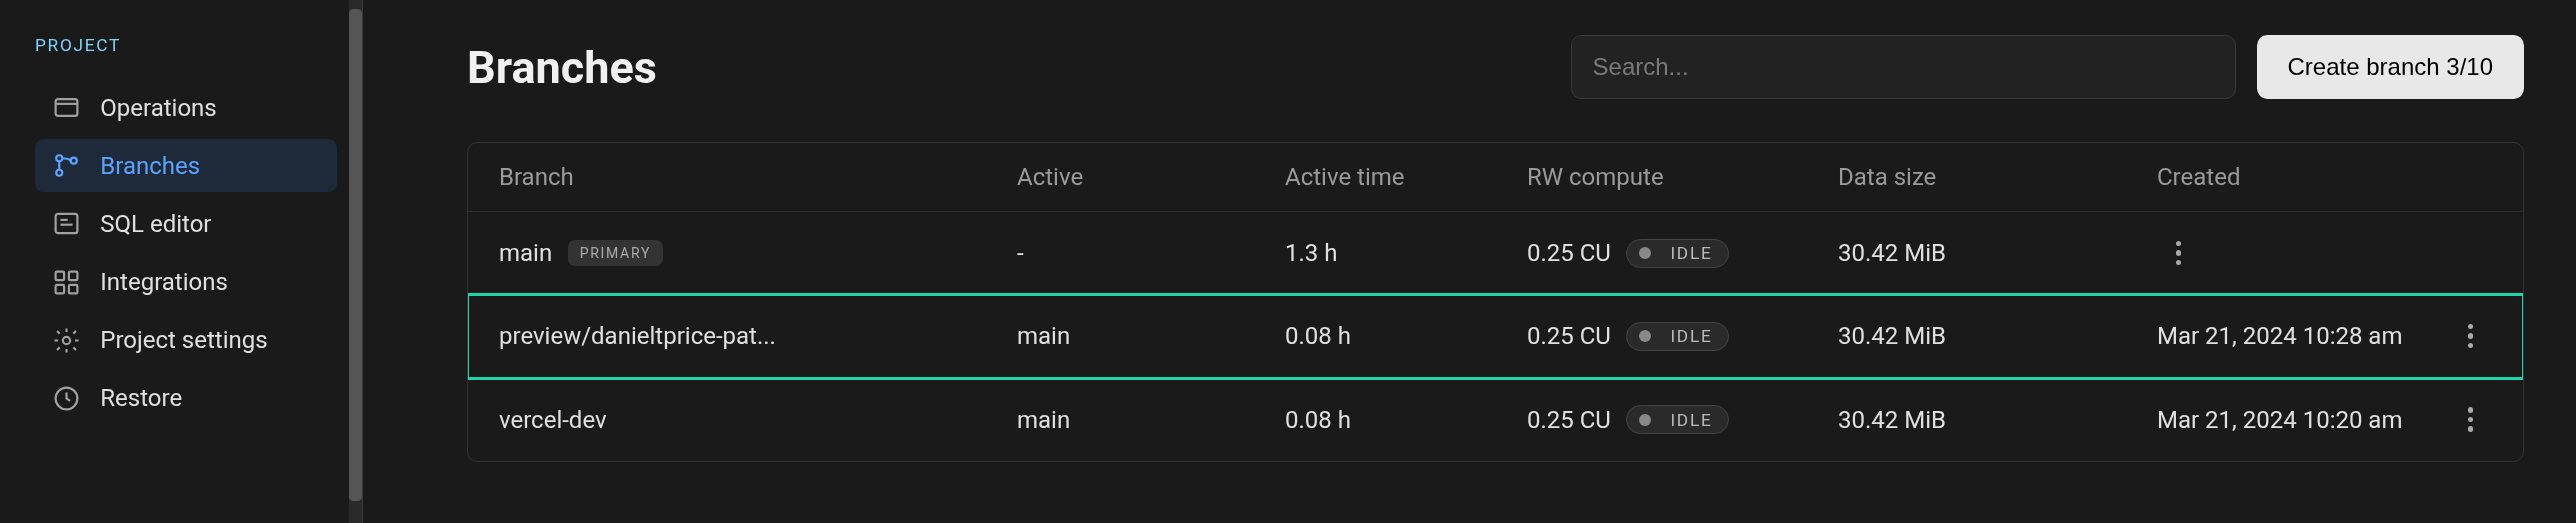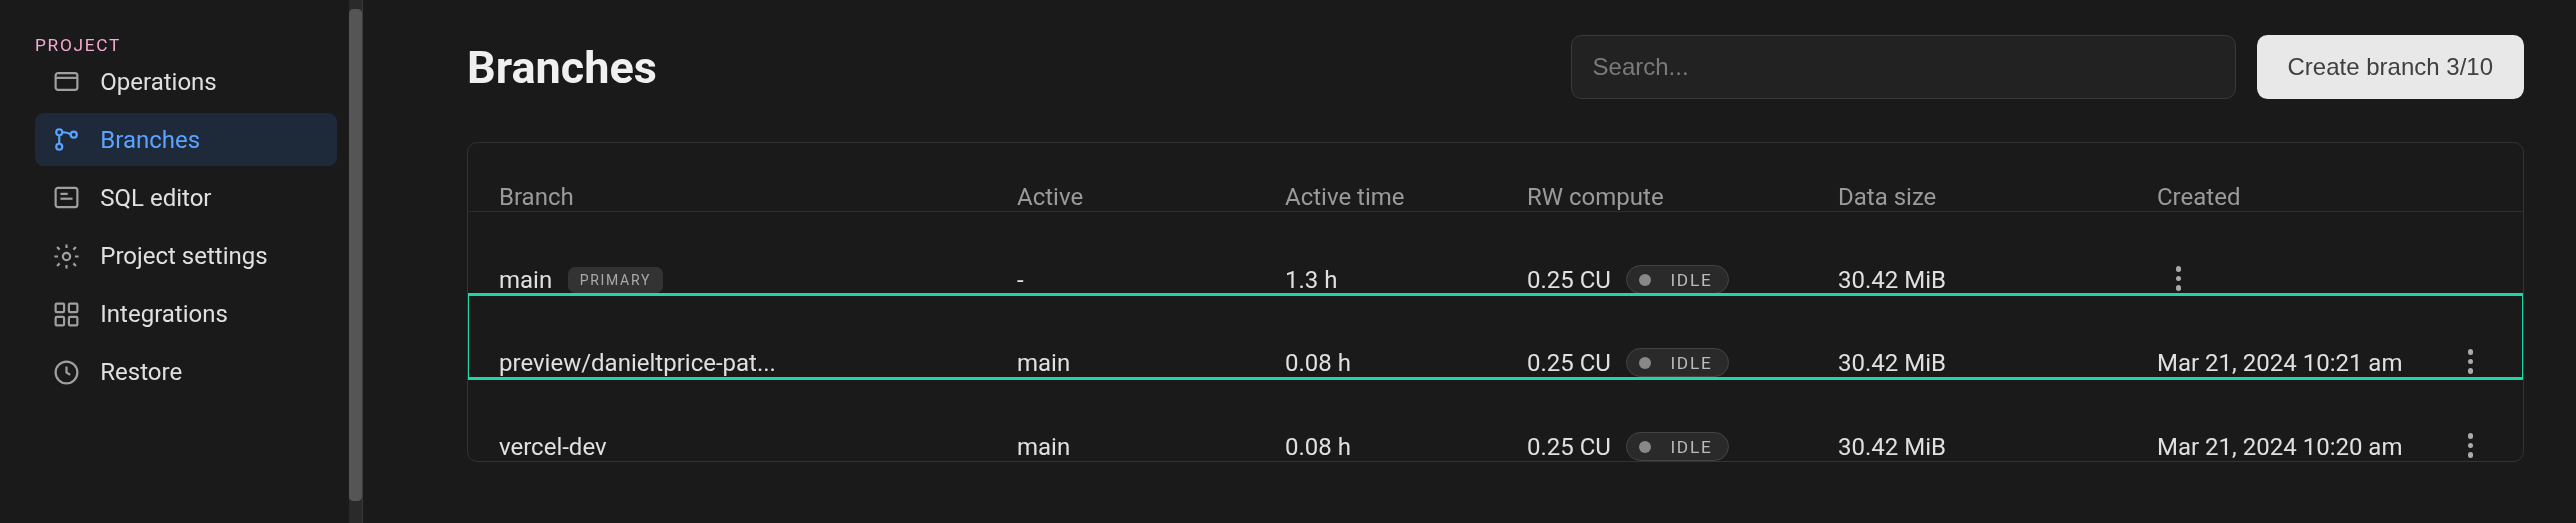--- a/index.html
+++ b/index.html
@@ -17,22 +17,23 @@
 .sidebar {
   width: 363px;
   background: #1a1a1a;
   padding: 35px 26px 0 35px;
   position: relative;
 }
 
 .sidebar-section-label {
   font-size: 17.3px;
   letter-spacing: 1.7px;
-  color: #f9a8d4;
+  color: #7dd3fc;
   text-transform: uppercase;
+  margin-bottom: 26px;
 }
 
 .sidebar-items { list-style: none; }
 
 .sidebar-item {
   display: flex;
   align-items: center;
   gap: 19px;
   padding: 12px 17.3px;
   border-radius: 8.6px;
@@ -105,37 +106,37 @@
   font-size: 24px;
   padding: 0 21px;
   margin-right: 21px;
 }
 .search-input::placeholder { color: #7a7a7a; }
 
 .create-btn {
   height: 64px;
   padding: 0 31px;
   background: #e8e8e8;
-  color: #404040;
+  color: #000000;
   border: none;
   border-radius: 10.4px;
   font-size: 24px;
   font-weight: 500;
   cursor: pointer;
 }
 
 .table {
   border: 1.7px solid #333;
   border-radius: 10.4px;
   overflow: hidden;
 }
 
 .row {
   display: flex;
-  align-items: flex-end;
+  align-items: center;
   padding: 0 31px;
   height: 83px;
   border-bottom: 1.7px solid #2e2e2e;
   position: relative;
 }
 .row:last-child { border-bottom: none; }
 .row.header-row { height: 69px; color: #9a9a9a; }
 .row.highlighted { outline: 3.5px solid #1fd6a8; outline-offset: -1.7px; }
 
 .col-branch { width: 518px; display: flex; align-items: center; gap: 15.5px; }
@@ -213,36 +214,36 @@
             <rect x="3" y="4" width="18" height="16" rx="2"></rect>
             <line x1="7" y1="9" x2="13" y2="9"></line>
             <line x1="7" y1="13" x2="17" y2="13"></line>
           </svg>
       </span>
       <span>SQL editor</span>
     </li>
     <li class="sidebar-item">
       <span class="icon">
         <svg viewBox="0 0 24 24">
-            <circle cx="12" cy="12" r="3"></circle>
-            <path d="M12 2v3M12 19v3M4.2 4.2l2.1 2.1M17.7 17.7l2.1 2.1M2 12h3M19 12h3M4.2 19.8l2.1-2.1M17.7 6.3l2.1-2.1"></path>
-          </svg>
-      </span>
-      <span>Project settings</span>
-    </li>
-    <li class="sidebar-item">
-      <span class="icon">
-        <svg viewBox="0 0 24 24">
             <rect x="3" y="3" width="7" height="7" rx="1"></rect>
             <rect x="14" y="3" width="7" height="7" rx="1"></rect>
             <rect x="3" y="14" width="7" height="7" rx="1"></rect>
             <rect x="14" y="14" width="7" height="7" rx="1"></rect>
           </svg>
       </span>
       <span>Integrations</span>
+    </li>
+    <li class="sidebar-item">
+      <span class="icon">
+        <svg viewBox="0 0 24 24">
+            <circle cx="12" cy="12" r="3"></circle>
+            <path d="M12 2v3M12 19v3M4.2 4.2l2.1 2.1M17.7 17.7l2.1 2.1M2 12h3M19 12h3M4.2 19.8l2.1-2.1M17.7 6.3l2.1-2.1"></path>
+          </svg>
+      </span>
+      <span>Project settings</span>
     </li>
     <li class="sidebar-item">
       <span class="icon">
         <svg viewBox="0 0 24 24">
             <circle cx="12" cy="12" r="9"></circle>
             <polyline points="12 7 12 12 15 14"></polyline>
           </svg>
       </span>
       <span>Restore</span>
     </li>
@@ -301,21 +302,21 @@
       <div class="col-parent">main</div>
       <div class="col-active">0.08 h</div>
       <div class="col-compute">
         <span>0.25 CU</span>
         <span class="status-pill">
           <span class="status-dot"></span>
           <span>IDLE</span>
         </span>
       </div>
       <div class="col-size">30.42 MiB</div>
-      <div class="col-created">Mar 21, 2024 10:21 am</div>
+      <div class="col-created">Mar 21, 2024 10:28 am</div>
       <div class="col-actions">
         <div class="kebab">
             <span></span>
             <span></span>
             <span></span>
           </div>
       </div>
     </div>
 
     <div class="row">

